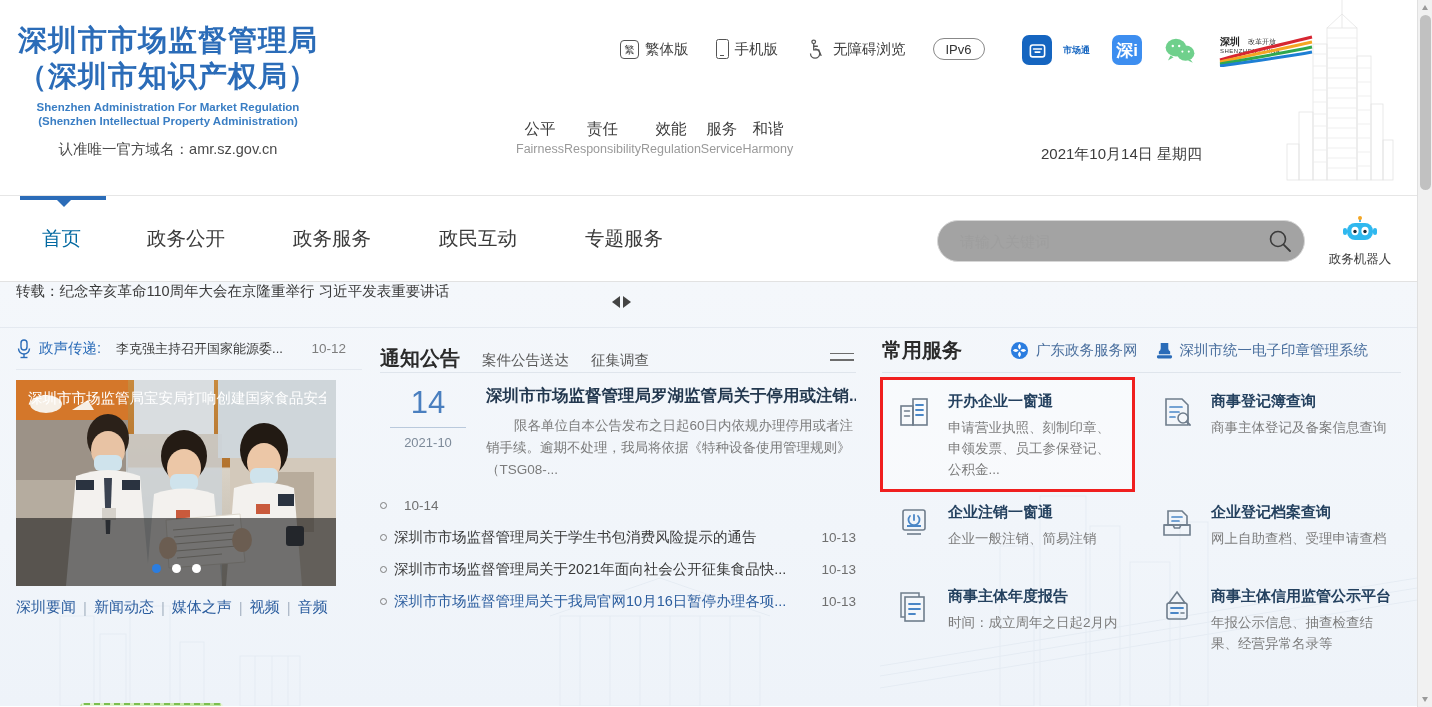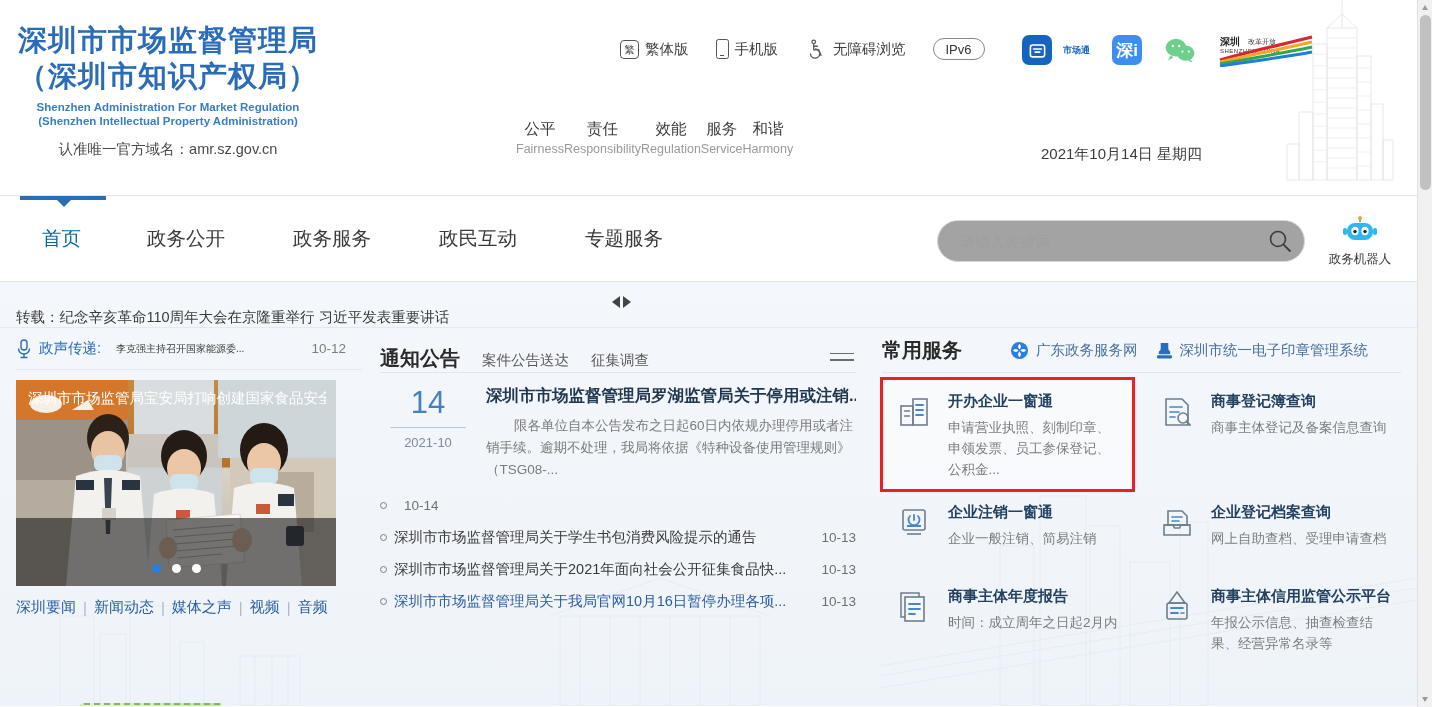--- a/index.html
+++ b/index.html
@@ -155,42 +155,42 @@
   .content {
     position: relative; height: 424px;
     background: linear-gradient(180deg,#f4f7fb 0%, #f1f5fa 60%, #eef3f9 100%);
     overflow: hidden;
   }
   .content-bg-city {
     position:absolute; left:0; bottom:0; width:1417px; height:240px; opacity:.55; pointer-events:none;
   }
 
   .ticker {
-    position: relative; height: 46px; display: flex; align-items: flex-end;
+    position: relative; height: 46px; display: flex; align-items: flex-start;
     border-bottom: 1px solid #e4e9f0;
   }
   .ticker-text {
     margin-left: 16px; font-size: 14.5px; color: #3a3a3a; white-space: nowrap;
   }
   .ticker-arrows {
     position: absolute; left: 612px; top: 14px; display:flex; gap:3px; cursor:pointer;
   }
   .tri-l { border-top:6px solid transparent; border-bottom:6px solid transparent; border-right:8px solid #444; }
   .tri-r { border-top:6px solid transparent; border-bottom:6px solid transparent; border-left:8px solid #444; }
 
   .cols { position: relative; display: flex; }
 
   
   .col-left { width: 362px; position: relative; padding-left: 16px; }
   .voice-row {
     display: flex; align-items: center; gap: 7px; height: 42px;
     border-bottom: 1px solid #e4e9f0; padding-right: 16px;
   }
   .voice-tag { color: #2b6cb8; font-size: 14.5px; white-space: nowrap; }
-  .voice-title { color: #3a3a3a; font-size: 10px; margin-left: 8px; flex:1; white-space: nowrap; overflow:hidden; }
+  .voice-title { color: #3a3a3a; font-size: 13px; margin-left: 8px; flex:1; white-space: nowrap; overflow:hidden; }
   .voice-date { color: #7d7d7d; font-size: 13.5px; }
 
   .photo-card {
     margin-top: 10px; width: 320px; height: 206px; position: relative;
     overflow: hidden; background: #6d6558; cursor: pointer;
   }
   .photo-caption {
     position: absolute; left: 0; bottom: 0; width: 100%; height: 68px;
     background: rgba(30,30,30,.62);
   }

